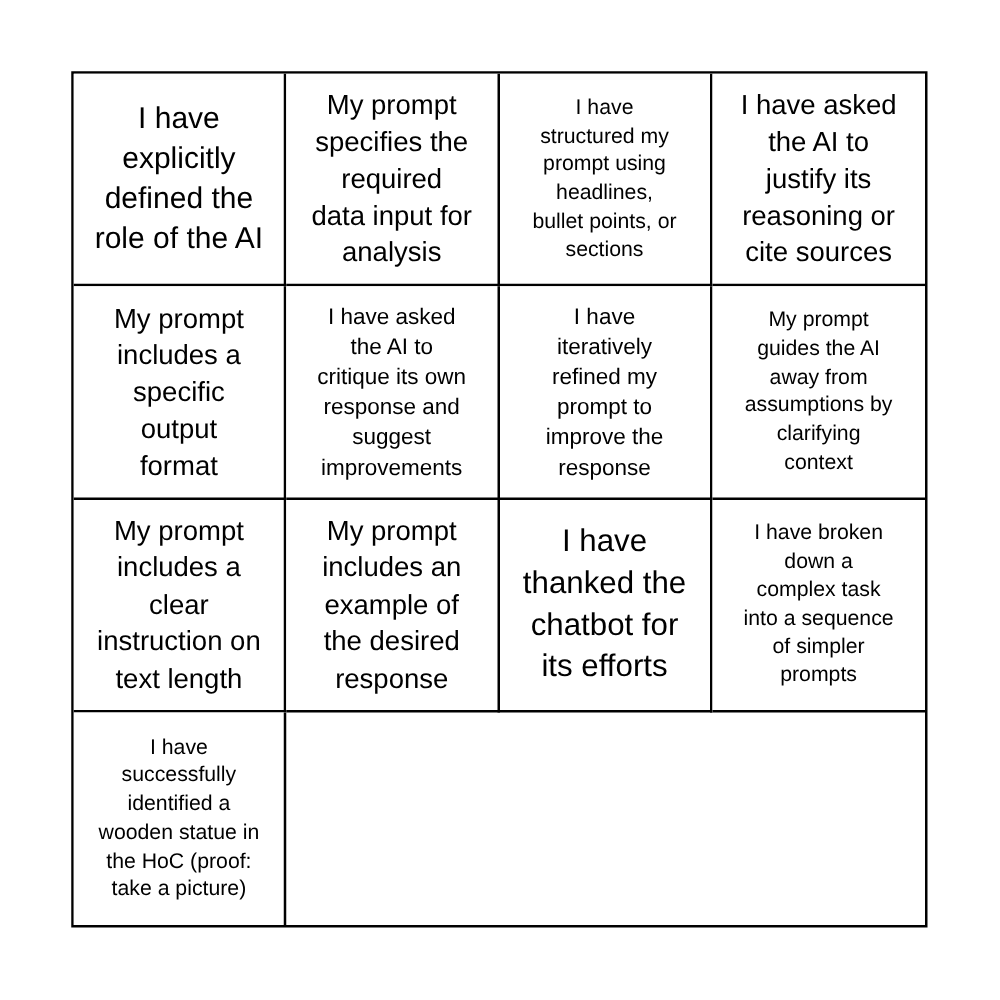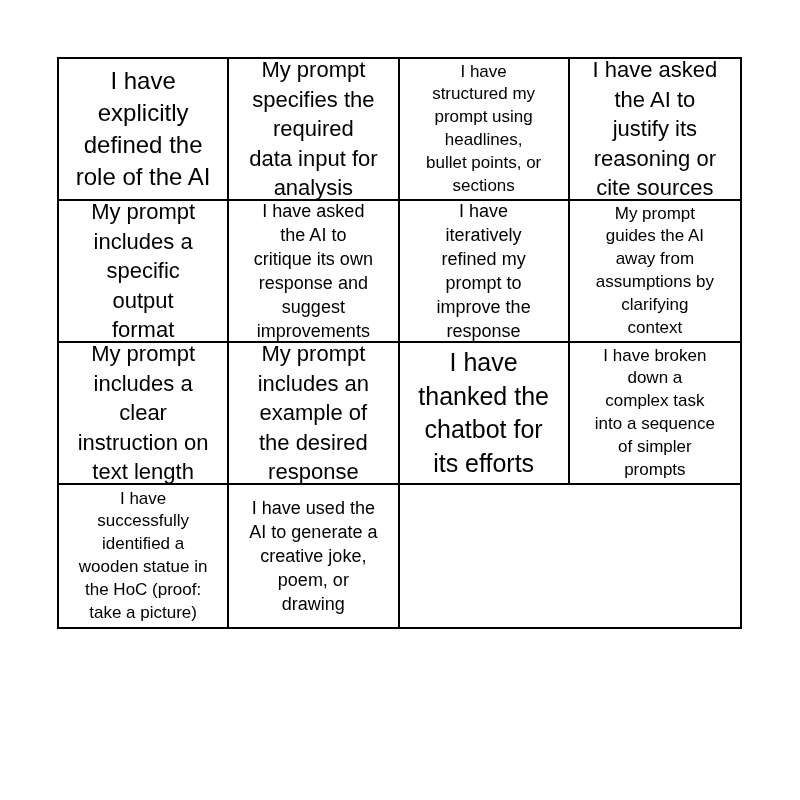--- a/index.html
+++ b/index.html
@@ -12,21 +12,21 @@
     height: 800px;
     position: relative;
     font-family: "Liberation Sans", sans-serif;
     color: #000000;
   }
   .bingo-card {
     position: absolute;
     left: 57px;
     top: 57px;
     width: 685px;
-    height: 572px;
+    height: 685px;
     box-sizing: border-box;
     border: 2px solid #000000;
     display: grid;
     grid-template-columns: repeat(4, 1fr);
     grid-template-rows: repeat(4, 1fr);
     background: #ffffff;
   }
   .cell {
     box-sizing: border-box;
     border-right: 2px solid #000000;
@@ -119,18 +119,13 @@
 complex task
 into a sequence
 of simpler
 prompts</div>
   <div class="cell fs17">I have
 successfully
 identified a
 wooden statue in
 the HoC (proof:
 take a picture)</div>
-  <div class="cell fs18">I have used the
-AI to generate a
-creative joke,
-poem, or
-drawing</div>
 </div>
 
 </body></html>

